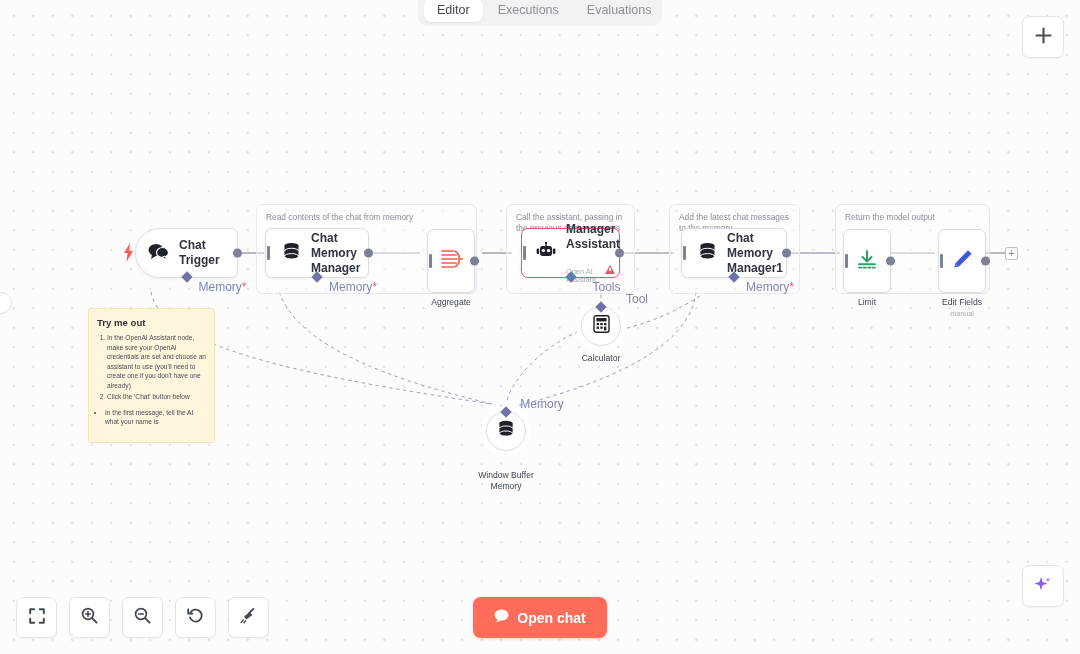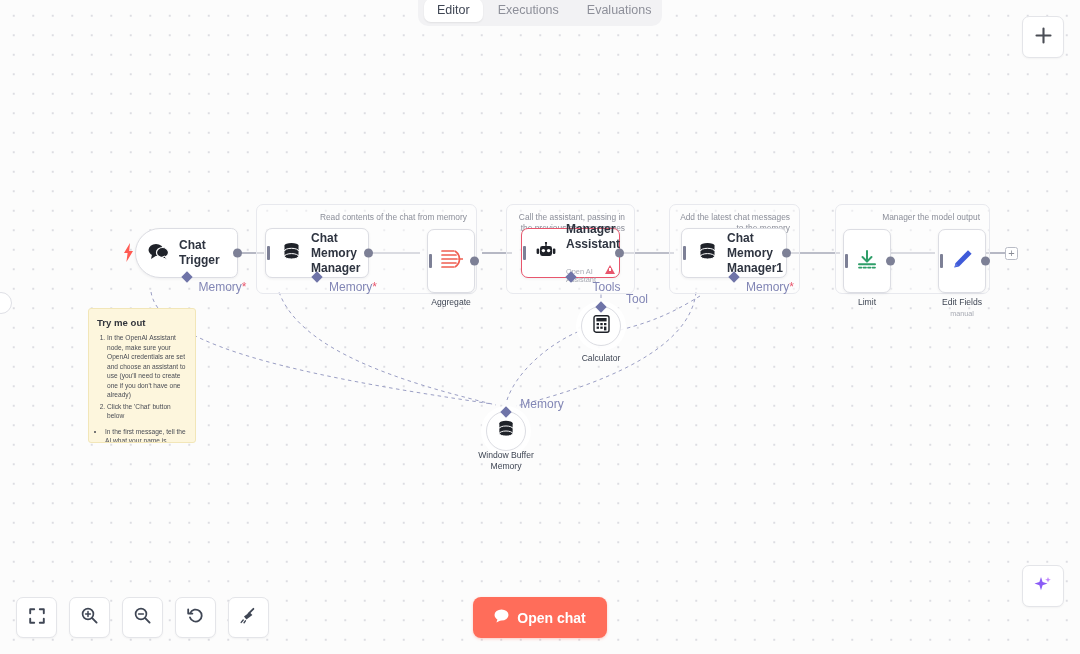--- a/index.html
+++ b/index.html
@@ -92,21 +92,20 @@
     background: rgba(255,255,255,.45);
     z-index: 4;
   }
   .group-label {
     position: absolute;
     left: 9px; top: 7px;
     font-size: 8.4px;
     line-height: 1.35;
     color: #8b8e99;
     width: calc(100% - 18px);
-    text-align: right;
   }
 
   
   .node {
     position: absolute;
     background: #fff;
     border: 1px solid #dcdde3;
     border-radius: 7px;
     display: flex;
     align-items: center;
@@ -213,21 +212,21 @@
     display: flex; align-items: center; justify-content: center;
     font-size: 11px; color: #8a8d97; line-height: 1;
     z-index: 12;
     cursor: pointer;
   }
 
   
   #sticky-note {
     position: absolute;
     left: 88px; top: 308px;
-    width: 108px; height: 135px;
+    width: 127px; height: 135px;
     background: #fdf6dd;
     border: 1px solid #f2e6b8;
     border-radius: 3px;
     padding: 8px 7px 6px 8px;
     z-index: 8;
     overflow: hidden;
   }
   #sticky-note h3 { font-size: 9.6px; color: #33363d; margin-bottom: 5px; font-weight: 700; }
   #sticky-note ol { margin: 0 0 0 10px; padding: 0; }
   #sticky-note ol li { font-size: 6.6px; line-height: 1.45; color: #4a4d55; margin-bottom: 2px; }
@@ -281,21 +280,21 @@
 <div class="group" style="left:256px; top:204px; width:221px; height:90px;">
   <div class="group-label">Read contents of the chat from memory</div>
 </div>
 <div class="group" style="left:506px; top:204px; width:129px; height:90px;">
   <div class="group-label">Call the assistant, passing in the previous chat messages</div>
 </div>
 <div class="group" style="left:669px; top:204px; width:131px; height:90px;">
   <div class="group-label">Add the latest chat messages to the memory</div>
 </div>
 <div class="group" style="left:835px; top:204px; width:155px; height:90px;">
-  <div class="group-label">Manager the model output</div>
+  <div class="group-label">Return the model output</div>
 </div>
 
 <div id="trigger-bolt">
   <svg width="9" height="19" viewBox="0 0 9 19">
       <path d="M6 0 L0 10 H3.6 L2.4 19 L9 8 H5.2 Z" fill="#ff5a52"></path>
     </svg>
 </div>
 
 <div class="node wide" id="node-chat-trigger" style="left:135px; top:228px; width:103px;">
   <span>
@@ -439,21 +438,21 @@
     <svg width="18" height="18" viewBox="0 0 19 19">
       <ellipse cx="9.5" cy="3.6" rx="7" ry="2.7" fill="#1f2229"></ellipse>
       <path d="M2.5 3.6 v3.6 a7 2.7 0 0 0 14 0 v-3.6" fill="#1f2229"></path>
       <ellipse cx="9.5" cy="9" rx="7" ry="2.7" fill="#1f2229" stroke="#fff" stroke-width="1"></ellipse>
       <path d="M2.5 9 v3.6 a7 2.7 0 0 0 14 0 V9" fill="#1f2229"></path>
       <ellipse cx="9.5" cy="14.3" rx="7" ry="2.7" fill="#1f2229" stroke="#fff" stroke-width="1"></ellipse>
     </svg>
   </span>
   <div class="subport" style="top:-4px;"></div>
   <div class="subport-label" style="top:-15px;">Memory</div>
-  <div class="node-caption" style="margin-top:0; line-height:1.25;">Window Buffer<br>Memory</div>
+  <div class="node-caption" style="margin-top:20px; line-height:1.25;">Window Buffer<br>Memory</div>
 </div>
 
 <div id="sticky-note">
   <h3>Try me out</h3>
   <ol>
     <li>In the OpenAI Assistant node, make sure your OpenAI credentials are set and choose an assistant to use (you'll need to create one if you don't have one already)</li>
     <li>Click the 'Chat' button below</li>
   </ol>
   <ul>
     <li>In the first message, tell the AI what your name is</li>

